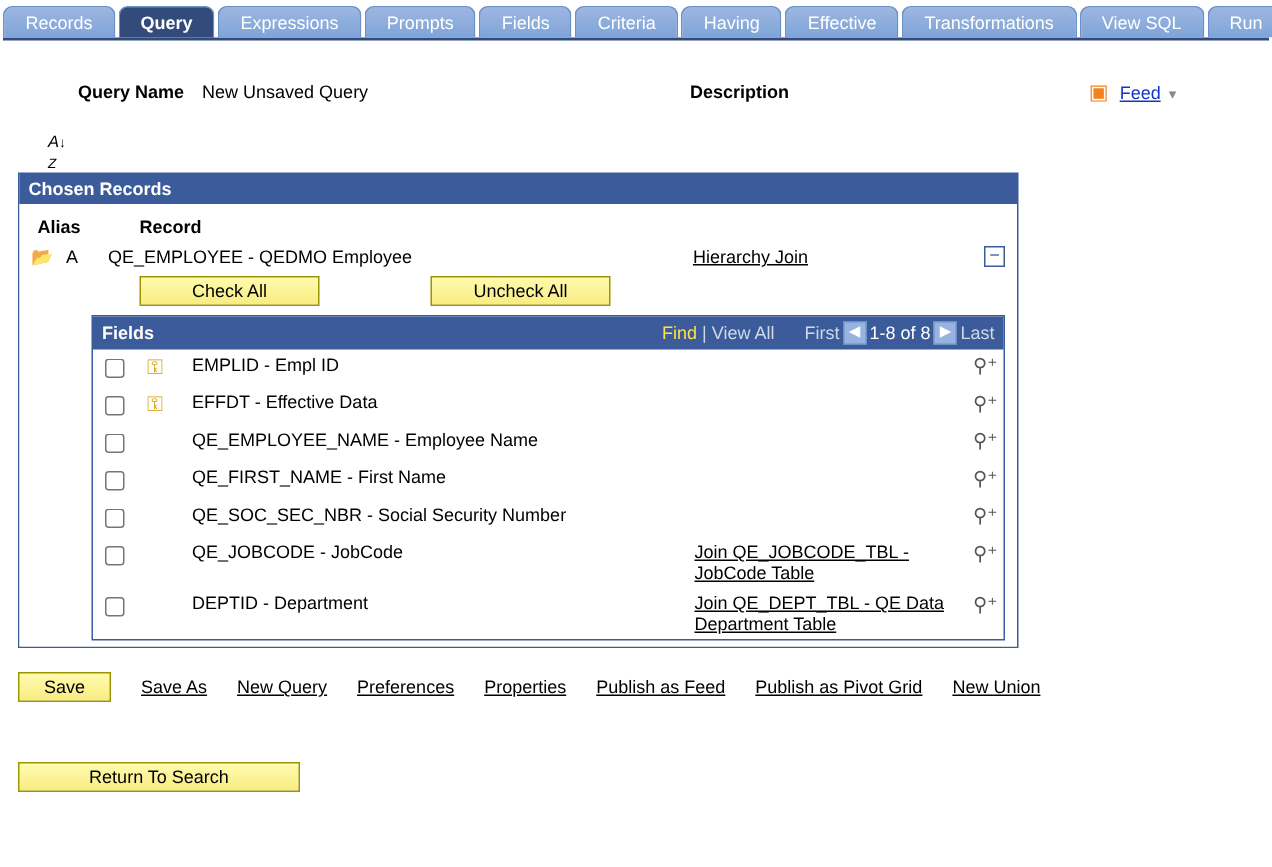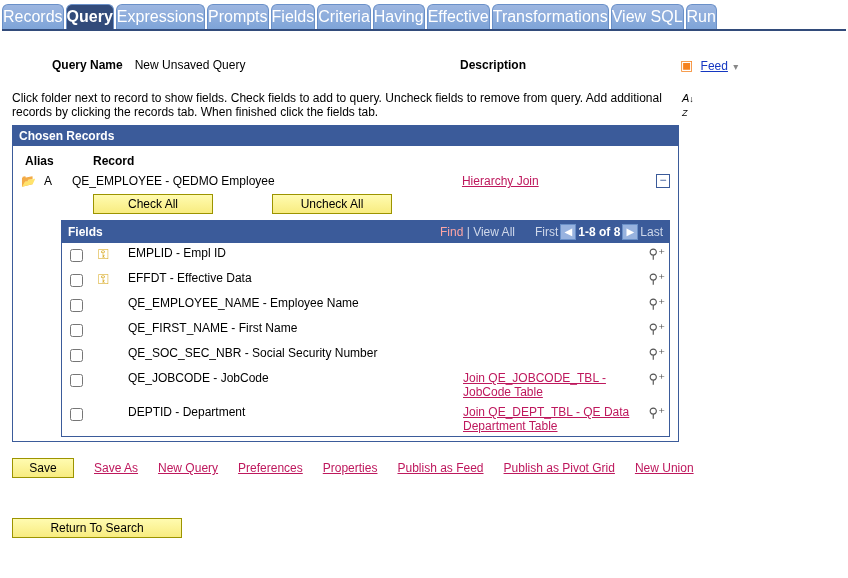--- a/index.html
+++ b/index.html
@@ -1,38 +1,38 @@
 <!DOCTYPE html>
 <html><head>
 <meta charset="utf-8">
 <style>
 body { font-family: Arial, sans-serif; font-size: 12px; margin: 0; padding: 0; background: #fff; color: #000; width: 848px; }
 .tabs { border-bottom: 2px solid #324b7a; display: flex; margin: 2px 2px 0 2px; padding-top: 2px;}
-.tab { background: linear-gradient(#9db6e0,#7ea4d8); color: #fff; padding: 3px 0; margin-right: 2px; border-radius: 6px 6px 0 0; border: 1px solid #6a90c8; border-bottom: none; font-size: 16px; cursor: pointer; white-space: nowrap; text-align: right;}
+.tab { background: linear-gradient(#9db6e0,#7ea4d8); color: #fff; padding: 3px 14px; margin-right: 2px; border-radius: 6px 6px 0 0; border: 1px solid #6a90c8; border-bottom: none; font-size: 12px; cursor: pointer; white-space: nowrap; text-align: right;}
 .tab.active { background: #324b7a; color:#fff; font-weight: bold;}
 .content { padding: 10px 12px; }
 .label { font-weight: bold; }
 .queryname-row { margin-top: 16px; margin-bottom: 18px; }
 .instr { margin-bottom: 6px; max-width: 650px;}
 
 .panel { border: 1px solid #3b5b9a; width: 665px; }
 .panel-header { background:#3b5b9a; color:#fff; font-weight:bold; padding:3px 6px; font-size:12px;}
 .panel-body { background:#fff; padding: 8px 8px 4px 8px;}
 
 .btn3d { background: linear-gradient(#fffbb0,#f8ec80); border:1px solid #9c9400; padding:2px 0; font-size:12px; cursor:pointer; }
 .btn-check { width:120px;}
 .btn-save { width:62px;}
-.btn-return { width:170px;}
+.btn-return { width:188px;}
 
-.link { color:#be185d; text-decoration: underline; cursor:pointer; }
+.link { color:#000000; text-decoration: underline; cursor:pointer; }
 
 .fields-bar { background:#3b5b9a; color:#fff; display:flex; align-items:center; padding:3px 6px; font-size:12px;}
 .fields-bar .title { font-weight:bold; flex: 0 0 auto; }
 .fields-bar .spacer { flex: 1; }
-.fields-bar a.flink { color:#fca5a5; cursor:pointer;}
+.fields-bar a.flink { color:#fde047; cursor:pointer;}
 .fields-bar .muted { color:#cfd8ea; }
 .nav-arrow { display:inline-block; width:14px; height:14px; background:#98b3df; color:#fff; text-align:center; line-height:14px; font-size:10px; margin:0 2px; cursor:pointer; border:1px solid #6a90c8;}
 
 .fields-box { border:1px solid #3b5b9a; margin-top: 6px;}
 table.flds { width:100%; border-collapse: collapse; }
 table.flds td { padding:3px 4px; vertical-align: top; }
 .key-icon { color:#d4a00a; font-size:14px;}
 .filter-icon { font-size:13px; color:#555; cursor:pointer;}
 .collapse-box { display:inline-block; width:12px; height:12px; border:1px solid #3b5b9a; text-align:center; line-height:10px; font-size:12px; color:#3b5b9a; cursor:pointer; vertical-align:middle;}
 
@@ -62,29 +62,28 @@
 <div class="content">
 
   <div class="queryname-row" style="display:flex; align-items:center;">
     <div style="flex:0 0 420px; display:flex; align-items:center;">
       <span class="label" style="margin-left:40px;">Query Name</span>
       <span style="margin-left:12px;text-align:center;">New Unsaved Query</span>
     </div>
     <div style="flex:0 0 220px;margin-left:28px;">
       <span class="label">Description</span>
     </div>
-    <div style="flex:1; text-align:left; padding-right:6px;">
+    <div style="flex:1; text-align:center; padding-right:6px;">
       <span class="feed-icon">▣</span>
       <span class="feed">Feed</span>
       <span style="color:#888; font-size:10px; margin-left:2px;">▾</span>
     </div>
   </div>
 
   <div style="display:flex; align-items:flex-start;">
-    <div class="instr">Click folder next to record to show fields. Check fields to add to query. Uncheck fields to remove from query. Add additional records by clicking the records tab. When finished click the fields tab.</div>
     <div style="margin-left:20px;">
       <span class="sort-icon" title="sort">A<span style="font-size:9px;">↓</span><br><span style="font-size:9px;">Z</span></span>
     </div>
   </div>
 
   <div class="panel">
     <div class="panel-header">Chosen Records</div>
     <div class="panel-body">
       <div style="display:flex; font-weight:bold; margin-bottom:6px;">
         <div style="width:68px; padding-left:4px;">Alias</div>
@@ -92,36 +91,36 @@
       </div>
       <div style="display:flex; align-items:center; margin-bottom:6px;">
         <span style="color:#c79a00; margin-right:8px;">📂</span>
         <span style="width:28px;">A</span>
         <span style="flex:0 0 390px;">QE_EMPLOYEE - QEDMO Employee</span>
         <span class="link">Hierarchy Join</span>
         <span style="flex:1;"></span>
         <span class="collapse-box">−</span>
       </div>
 
-      <div style="display:flex; gap:59px; margin: 2px 0 2px 72px;">
+      <div style="display:flex; gap:74px; margin: 2px 0 2px 72px;">
         <button class="btn3d btn-check">Check All</button>
         <button class="btn3d btn-check">Uncheck All</button>
       </div>
 
       <div class="fields-box" style="margin-left:40px;">
         <div class="fields-bar">
           <span class="title">Fields</span>
           <span class="spacer"></span>
           <a class="flink">Find</a>
           <span class="muted">&nbsp;|&nbsp;</span>
           <span class="muted">View All</span>
           <span style="width:20px;"></span>
           <span class="muted">First</span>
           <span class="nav-arrow">◀</span>
-          <span style="font-weight:bold;">1-8 of 8</span>
+          <span style="font-weight:normal;">1-8 of 8</span>
           <span class="nav-arrow">▶</span>
           <span class="muted">Last</span>
         </div>
 
         <table class="flds">
           <tbody>
               <tr>
             <td style="width:24px;"><input type="checkbox" style=""></td>
             <td style="width:22px;"><span class="key-icon">⚿</span></td>
             <td>EMPLID - Empl ID</td>

